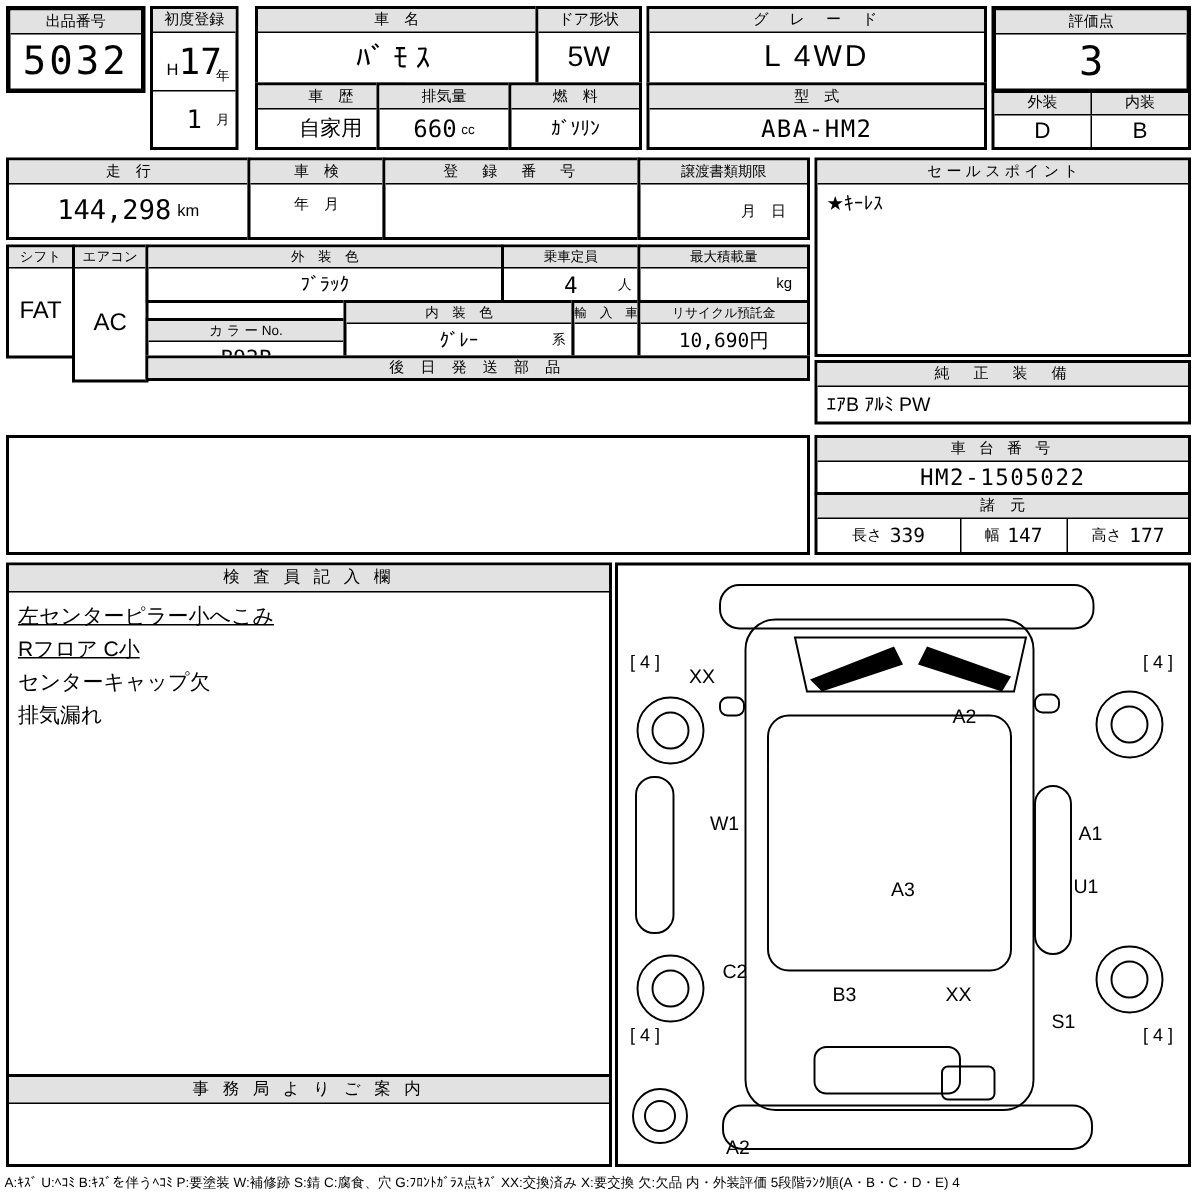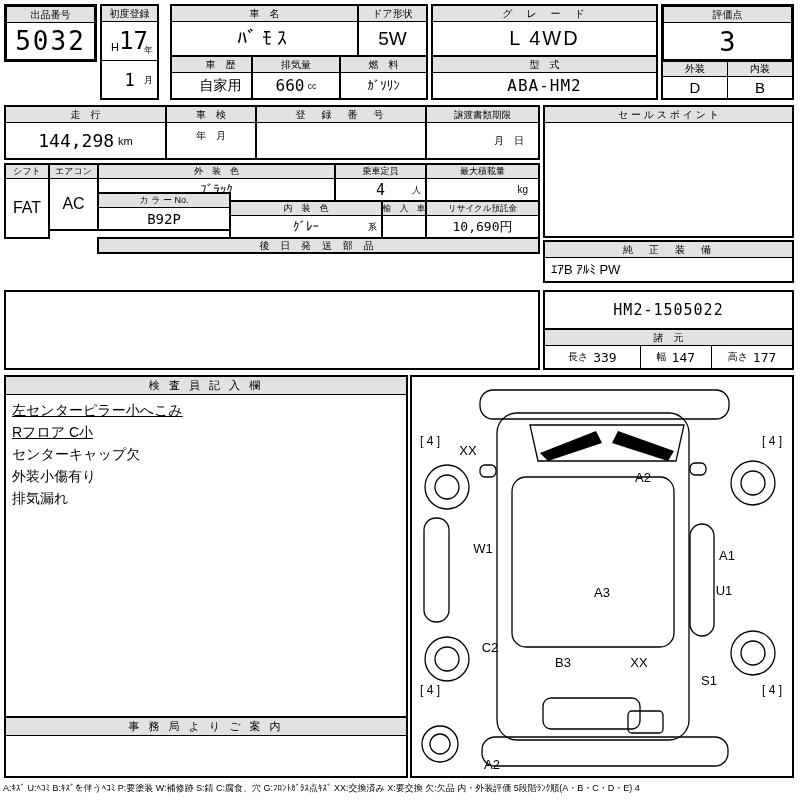--- a/index.html
+++ b/index.html
@@ -123,28 +123,29 @@
   <div class="val"></div>
 </div>
 
 <div class="box" style="left:425px;top:105px;width:115px;height:55px">
   <div class="hdr" style="font-size:9.5px">譲渡書類期限</div>
   <div class="val right" style="font-size:10px;padding-right:14px">月　日</div>
 </div>
 
 <div class="box" style="left:543px;top:105px;width:251px;height:133px">
   <div class="hdr">セ ー ル ス ポ イ ン ト</div>
+  <div class="val left topal" style="font-size:13px;padding:5px 6px">★ｷｰﾚｽ</div>
 </div>
 
 <div class="box" style="left:4px;top:163px;width:46px;height:76px">
   <div class="hdr h13">シフト</div>
   <div class="val" style="font-size:16px">FAT</div>
 </div>
 
-<div class="box" style="left:48px;top:163px;width:51px;height:68px">
+<div class="box" style="left:48px;top:163px;width:51px;height:92px">
   <div class="hdr h13">エアコン</div>
   <div class="val" style="font-size:16px">AC</div>
 </div>
 
 <div class="box" style="left:97px;top:163px;width:239px;height:39px">
   <div class="hdr h13">外　装　色</div>
   <div class="val" style="font-size:13px">ﾌﾞﾗｯｸ</div>
 </div>
 
 <div class="box" style="left:334px;top:163px;width:93px;height:39px">
@@ -153,21 +154,21 @@
     <span class="num" style="font-size:15px">4</span>
     <span class="abs-r">人</span>
   </div>
 </div>
 
 <div class="box" style="left:425px;top:163px;width:115px;height:39px">
   <div class="hdr h13">最大積載量</div>
   <div class="val right" style="font-size:10px;padding-right:10px">kg</div>
 </div>
 
-<div class="box" style="left:97px;top:192px;width:134px;height:39px">
+<div class="box" style="left:97px;top:212px;width:134px;height:39px">
   <div class="hdr h13">カ ラ ー No.</div>
   <div class="val num" style="font-size:14px">B92P</div>
 </div>
 
 <div class="box" style="left:229px;top:200px;width:154px;height:39px">
   <div class="hdr h13">内　装　色</div>
   <div class="val" style="font-size:13px">
     <span>ｸﾞﾚｰ</span>
     <span class="abs-r">系</span>
   </div>
@@ -190,20 +191,21 @@
 <div class="box" style="left:543px;top:240px;width:251px;height:43px">
   <div class="hdr" style="letter-spacing:3px">純　正　装　備</div>
   <div class="val left" style="font-size:13px;padding-left:6px">ｴｱB ｱﾙﾐ PW</div>
 </div>
 
 <div class="box" style="left:4px;top:290px;width:536px;height:80px">
   <div class="val"></div>
 </div>
 
 <div class="box" style="left:543px;top:290px;width:251px;height:40px">
+  <div class="hdr" style="letter-spacing:3px">車 台 番 号</div>
   <div class="val num" style="font-size:15px;letter-spacing:1px">HM2-1505022</div>
 </div>
 
 <div class="box" style="left:543px;top:328px;width:251px;height:42px">
   <div class="hdr">諸　元</div>
   <div class="val" style="padding:0">
     <div class="dim" style="flex:97">
       <span class="dim-l">長さ</span>
       <span class="num" style="font-size:13px">339</span>
     </div>
@@ -217,21 +219,20 @@
     </div>
   </div>
 </div>
 
 <div class="box" style="left:4px;top:375px;width:404px;height:343px">
   <div class="hdr" style="height:17px;font-size:11px;letter-spacing:3px">検 査 員 記 入 欄</div>
   <div style="padding-top:4px">
     <div class="insp-item underline">左センターピラー小へこみ</div>
     <div class="insp-item underline">Rフロア C小</div>
     <div class="insp-item">センターキャップ欠</div>
-    <div class="insp-item">外装小傷有り</div>
     <div class="insp-item">排気漏れ</div>
   </div>
 </div>
 
 <div class="box" style="left:4px;top:716px;width:404px;height:62px">
   <div class="hdr" style="height:17px;font-size:11px;letter-spacing:3px">事 務 局 よ り ご 案 内</div>
 </div>
 
 <div class="box" style="left:410px;top:375px;width:384px;height:403px">
   <svg width="380" height="399" viewBox="0 0 380 399">

